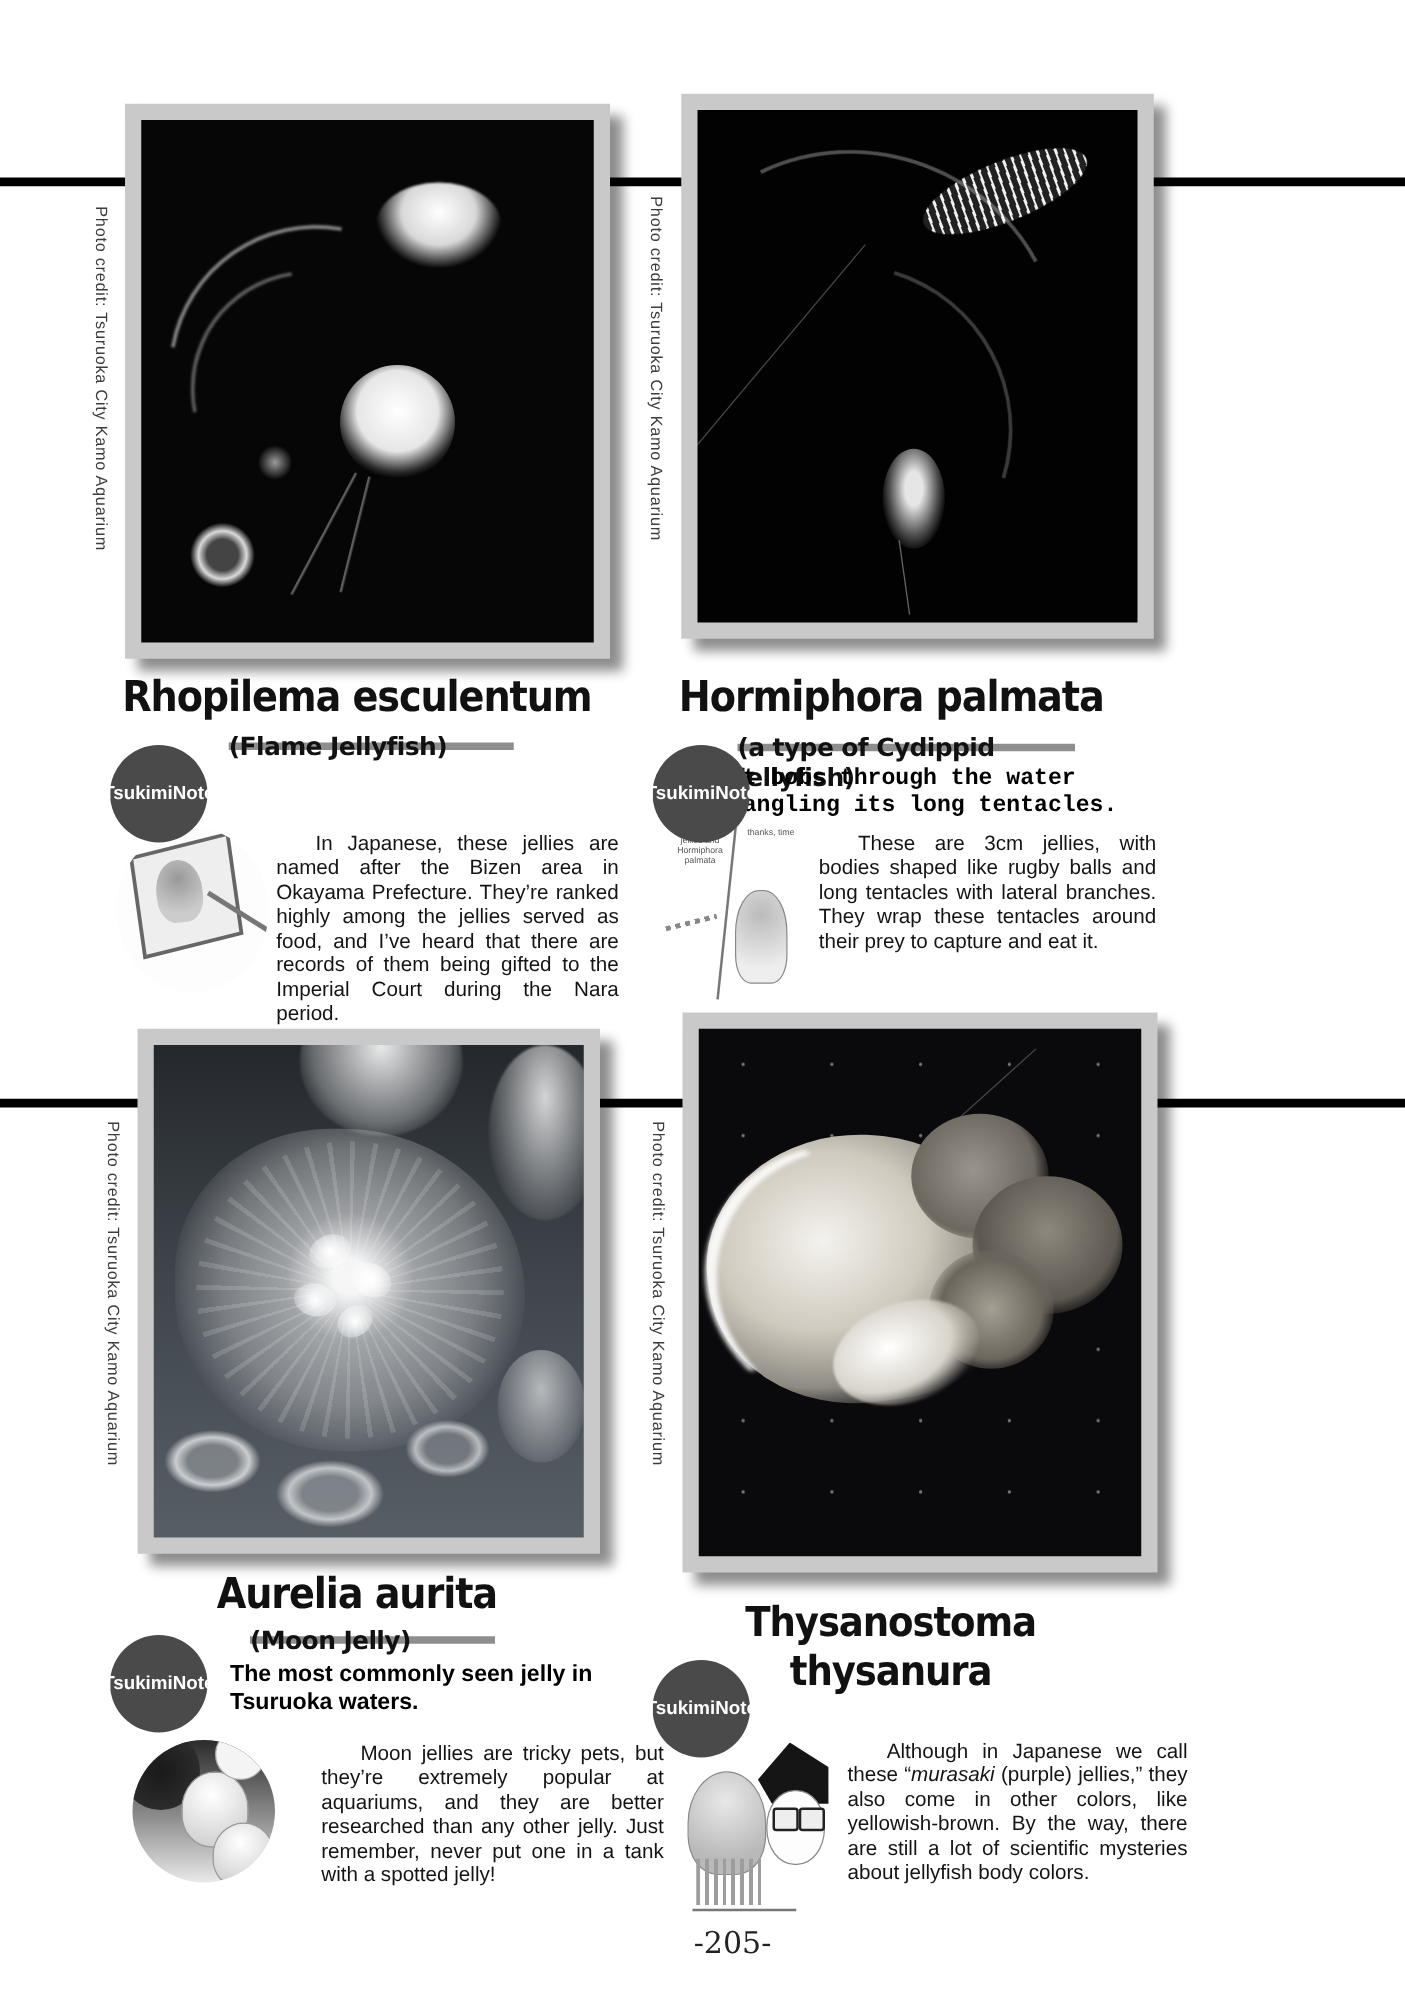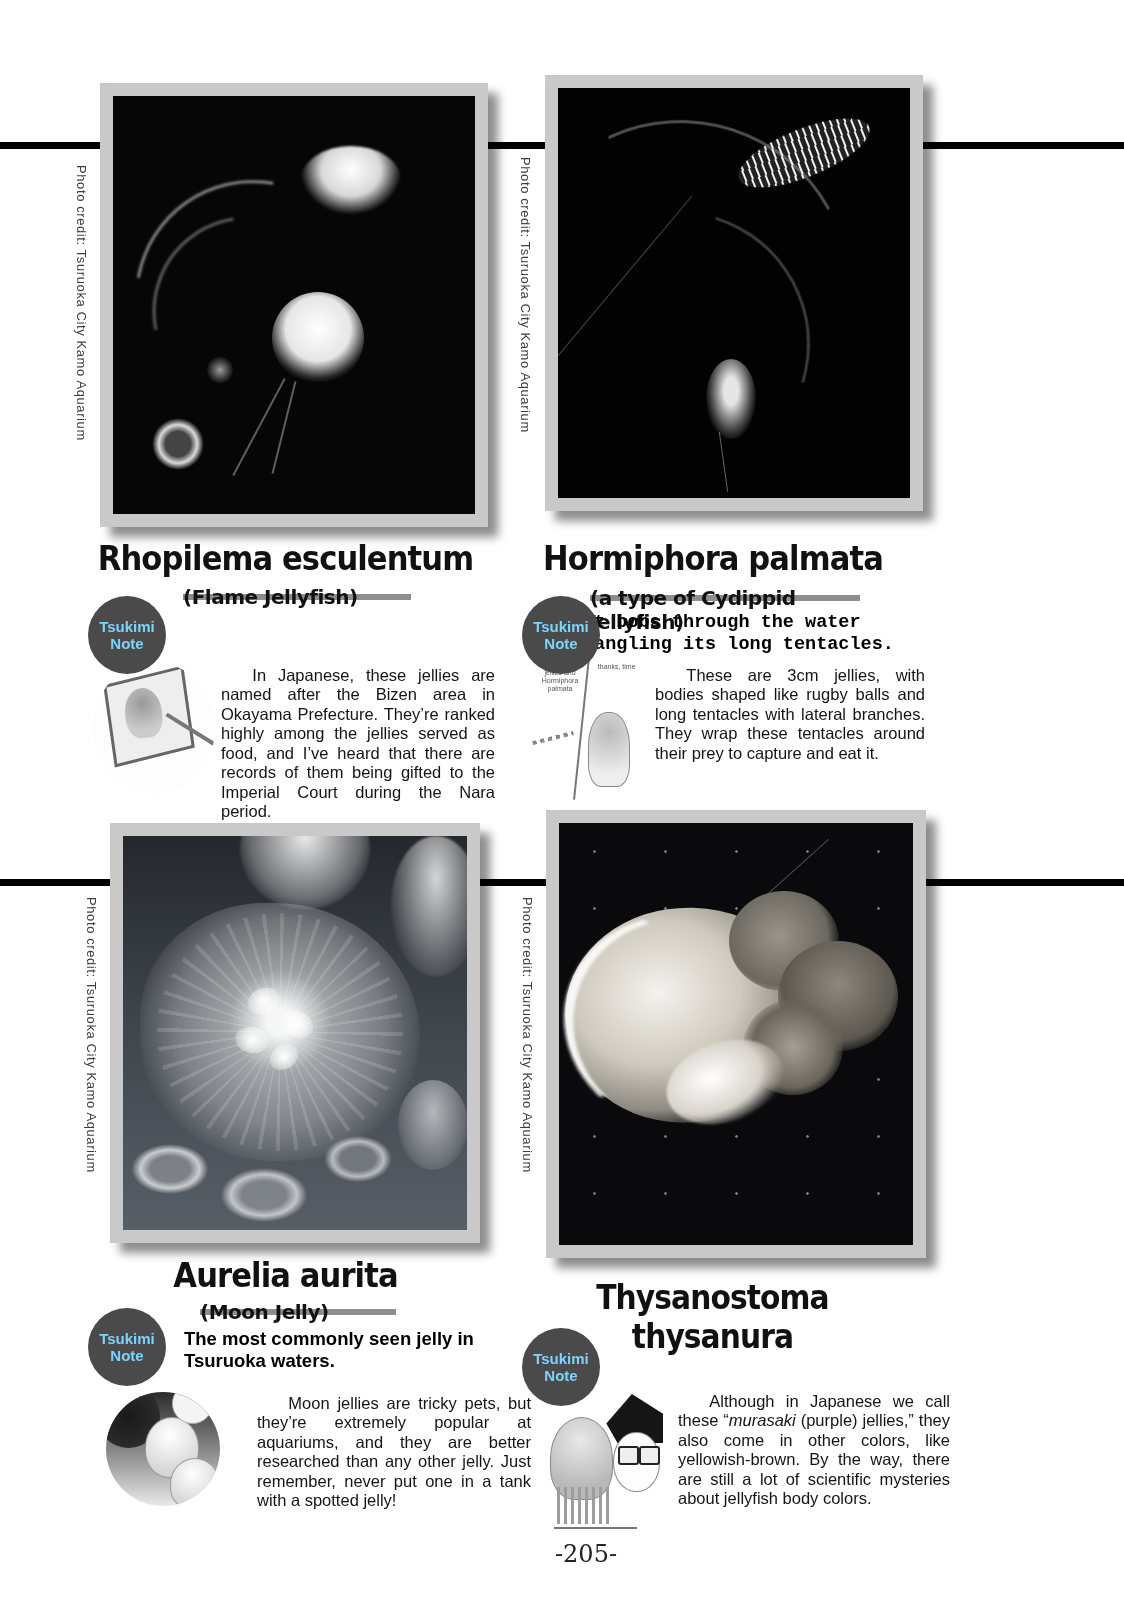--- a/index.html
+++ b/index.html
@@ -14,21 +14,21 @@
   .credit{position:absolute;z-index:2;width:18px;display:flex;align-items:center;justify-content:center;}
   .credit span{writing-mode:vertical-rl;font-size:13px;color:#3c3c3c;letter-spacing:.6px;white-space:nowrap;}
   
   .heading{position:absolute;z-index:2;text-align:center;font-family:"DejaVu Sans",sans-serif;
            font-weight:bold;font-size:34px;letter-spacing:-1px;transform:scaleX(.9);transform-origin:center;}
   .subtitle{position:absolute;z-index:2;height:26px;}
   .subtitle .bar{position:absolute;left:0;right:0;top:9px;height:6px;background:#8e8e8e;}
   .subtitle .txt{position:relative;display:block;font-family:"DejaVu Sans",sans-serif;
                  font-weight:bold;font-size:20px;letter-spacing:-.5px;}
   .badge{position:absolute;z-index:3;width:78px;height:78px;border-radius:50%;background:#4a4a4a;
-         color:#7dd3fc;display:flex;flex-direction:column;align-items:center;justify-content:center;
+         color:#ffffff;display:flex;align-items:center;justify-content:center;
          font-weight:bold;font-size:15px;line-height:1.15;text-align:center;}
   .lead{position:absolute;z-index:2;font-weight:bold;font-size:18.5px;line-height:1.18;color:#000;}
   .bodytxt{position:absolute;z-index:2;font-size:16.5px;line-height:1.18;text-align:justify;
            text-indent:1.9em;color:#141414;}
   .bodytxt em{font-style:italic;}
   
   .illu{position:absolute;z-index:2;overflow:hidden;}
   .illu.round{border-radius:50%;}
   .sk{position:absolute;}
   .cap{position:absolute;font-size:7px;line-height:1.2;color:#555;text-align:center;z-index:3;}

